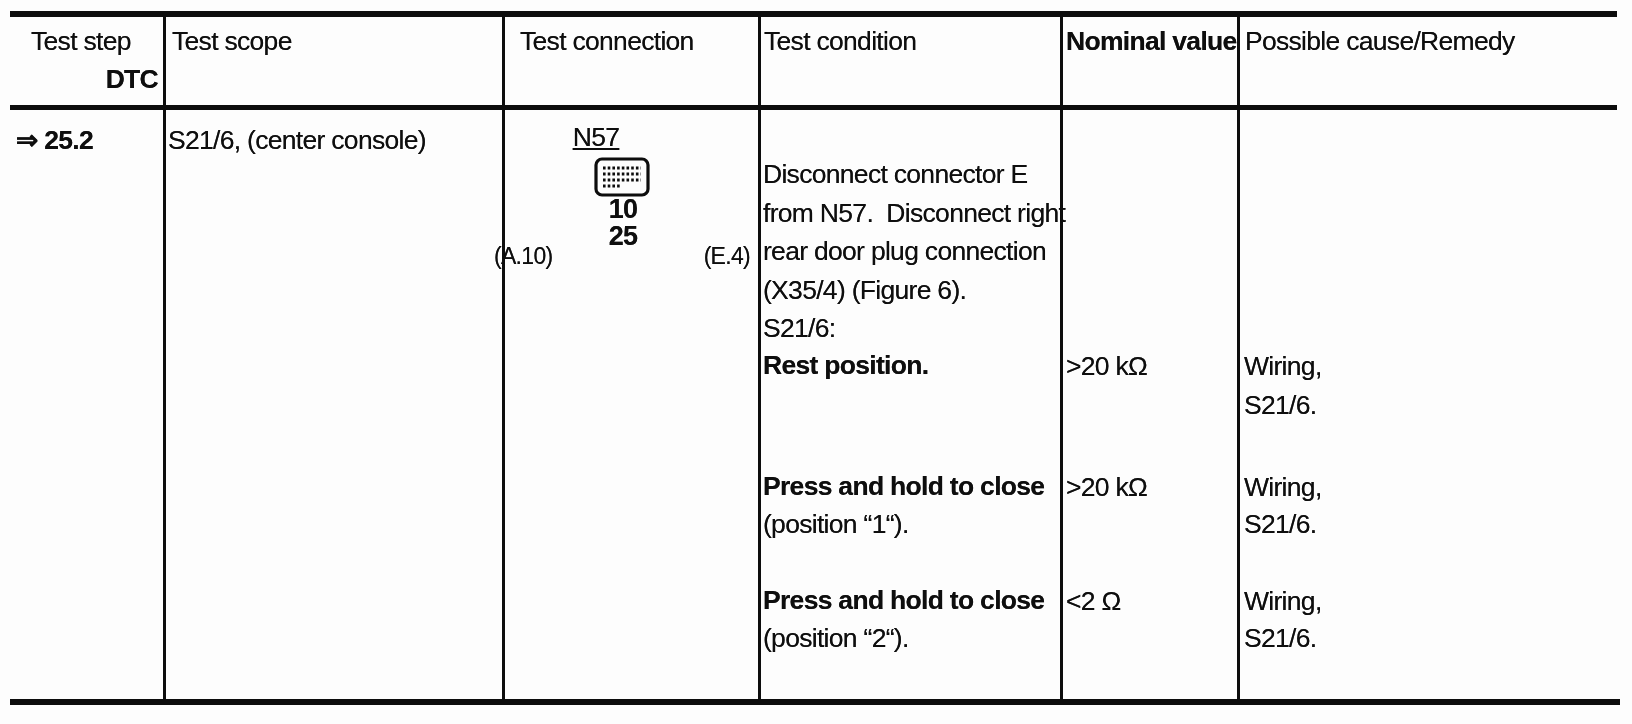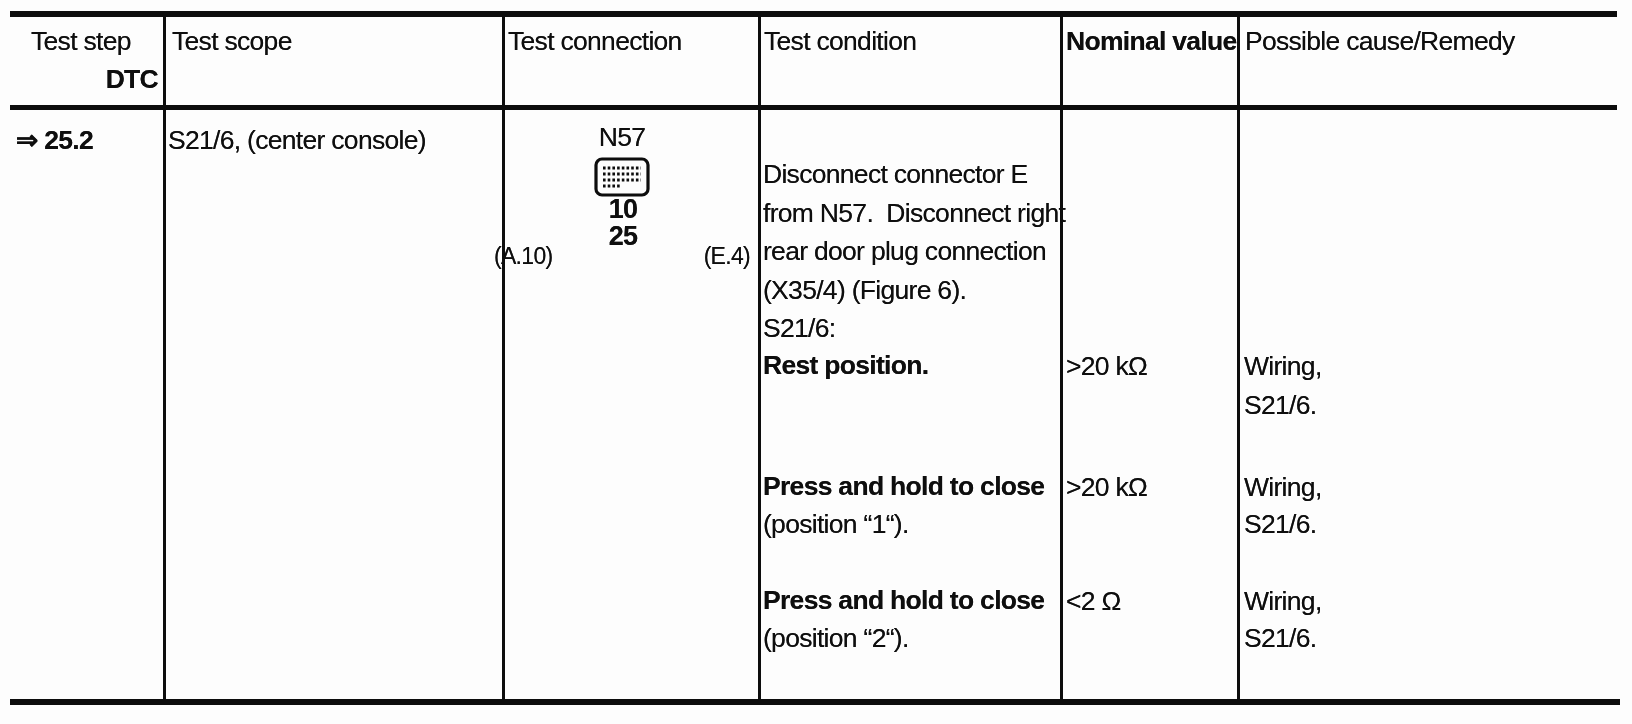--- a/index.html
+++ b/index.html
@@ -34,29 +34,29 @@
   <div class="rule" style="left:10px; top:699px; width:1610px; height:6px;"></div>
   <div class="rule" style="left:163px;  top:11px; width:3px; height:694px;"></div>
   <div class="rule" style="left:502px;  top:11px; width:3px; height:694px;"></div>
   <div class="rule" style="left:758px;  top:11px; width:3px; height:694px;"></div>
   <div class="rule" style="left:1060px; top:11px; width:3px; height:694px;"></div>
   <div class="rule" style="left:1237px; top:11px; width:3px; height:694px;"></div>
 
   <div class="txt" style="left:31px;  top:28px;">Test step</div>
   <div class="txt b right" style="left:70px; top:66px; width:88px;">DTC</div>
   <div class="txt" style="left:172px; top:28px;">Test scope</div>
-  <div class="txt" style="left:508px; top:28px;">Test connection</div>
+  <div class="txt" style="left:520px; top:28px;">Test connection</div>
   <div class="txt" style="left:764px; top:28px;">Test condition</div>
   <div class="txt" style="left:1066px; top:28px;font-weight:bold;">Nominal value</div>
   <div class="txt" style="left:1245px; top:28px;">Possible cause/Remedy</div>
 
   <div class="txt b" style="left:16px;  top:127px;">⇒ 25.2</div>
   <div class="txt" style="left:168px; top:127px;">S21/6, (center console)</div>
 
-  <div class="txt center" style="left:494px; top:124px; width:256px;">N57</div>
+  <div class="txt center" style="left:468px; top:124px; width:256px;text-decoration:underline;">N57</div>
 
   <div style="position:absolute; left:594px; top:157px;">
     <svg width="56" height="40" viewBox="0 0 56 40">
       <rect x="2" y="2" width="52" height="36" rx="6" class="stroke" style="stroke-width:3.2; fill:#fdfdfd;"></rect>
       <line x1="9" y1="11" x2="47" y2="11" class="stroke" style="stroke-width:3; stroke-dasharray:2.6 2.1;"></line>
       <line x1="9" y1="17" x2="47" y2="17" class="stroke" style="stroke-width:3; stroke-dasharray:2.6 2.1;"></line>
       <line x1="9" y1="23" x2="47" y2="23" class="stroke" style="stroke-width:3; stroke-dasharray:2.6 2.1;"></line>
       <line x1="9" y1="29" x2="27" y2="29" class="stroke" style="stroke-width:3; stroke-dasharray:2.6 2.1;"></line>
     </svg>
   </div>

